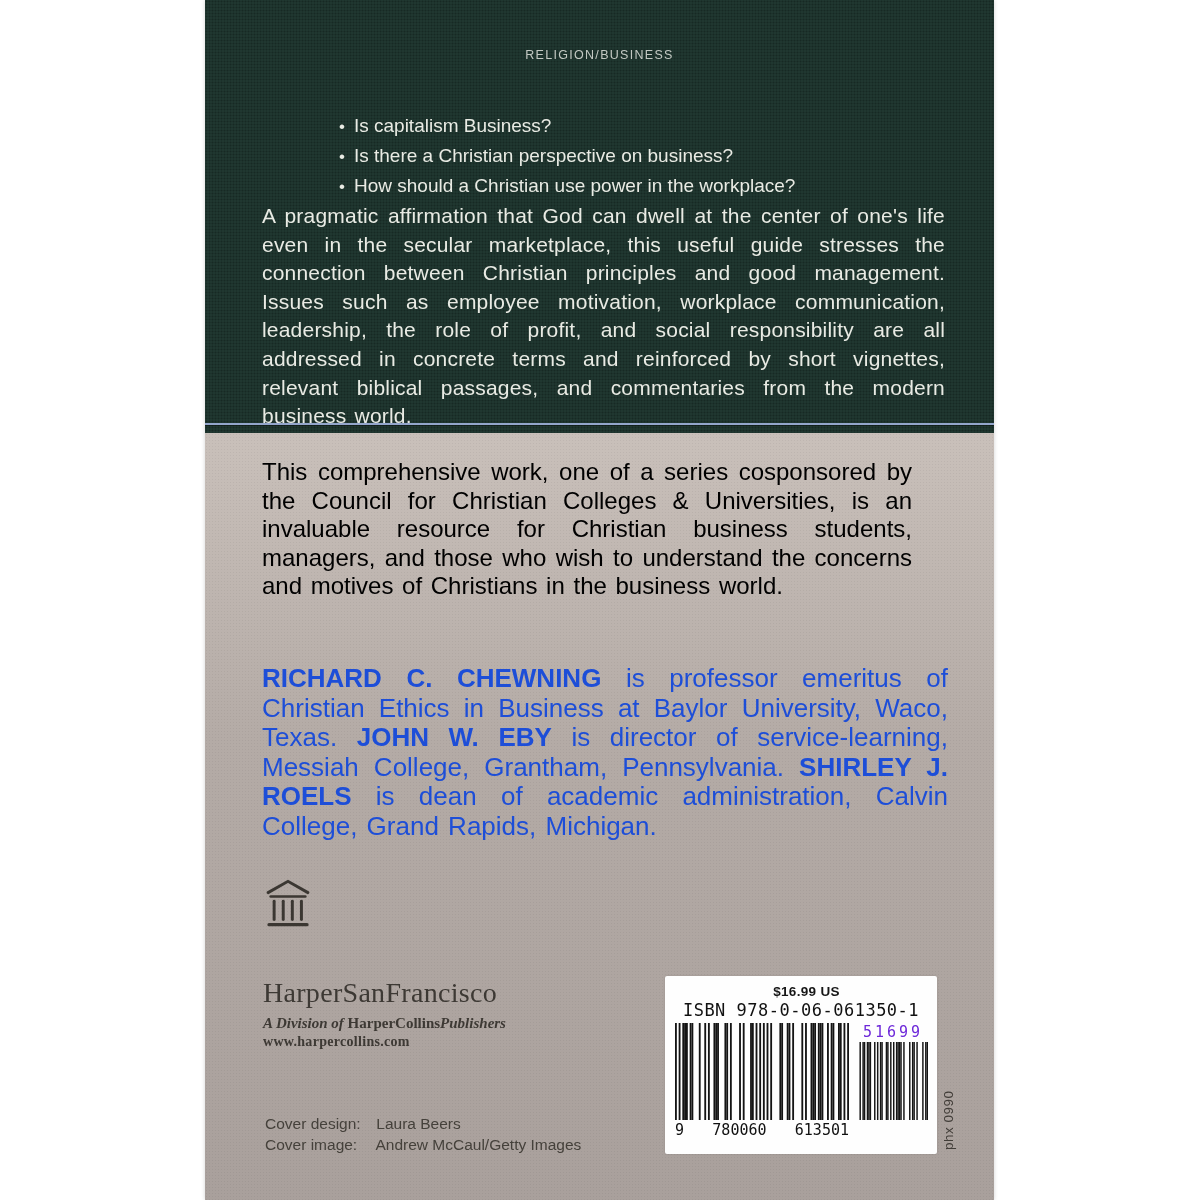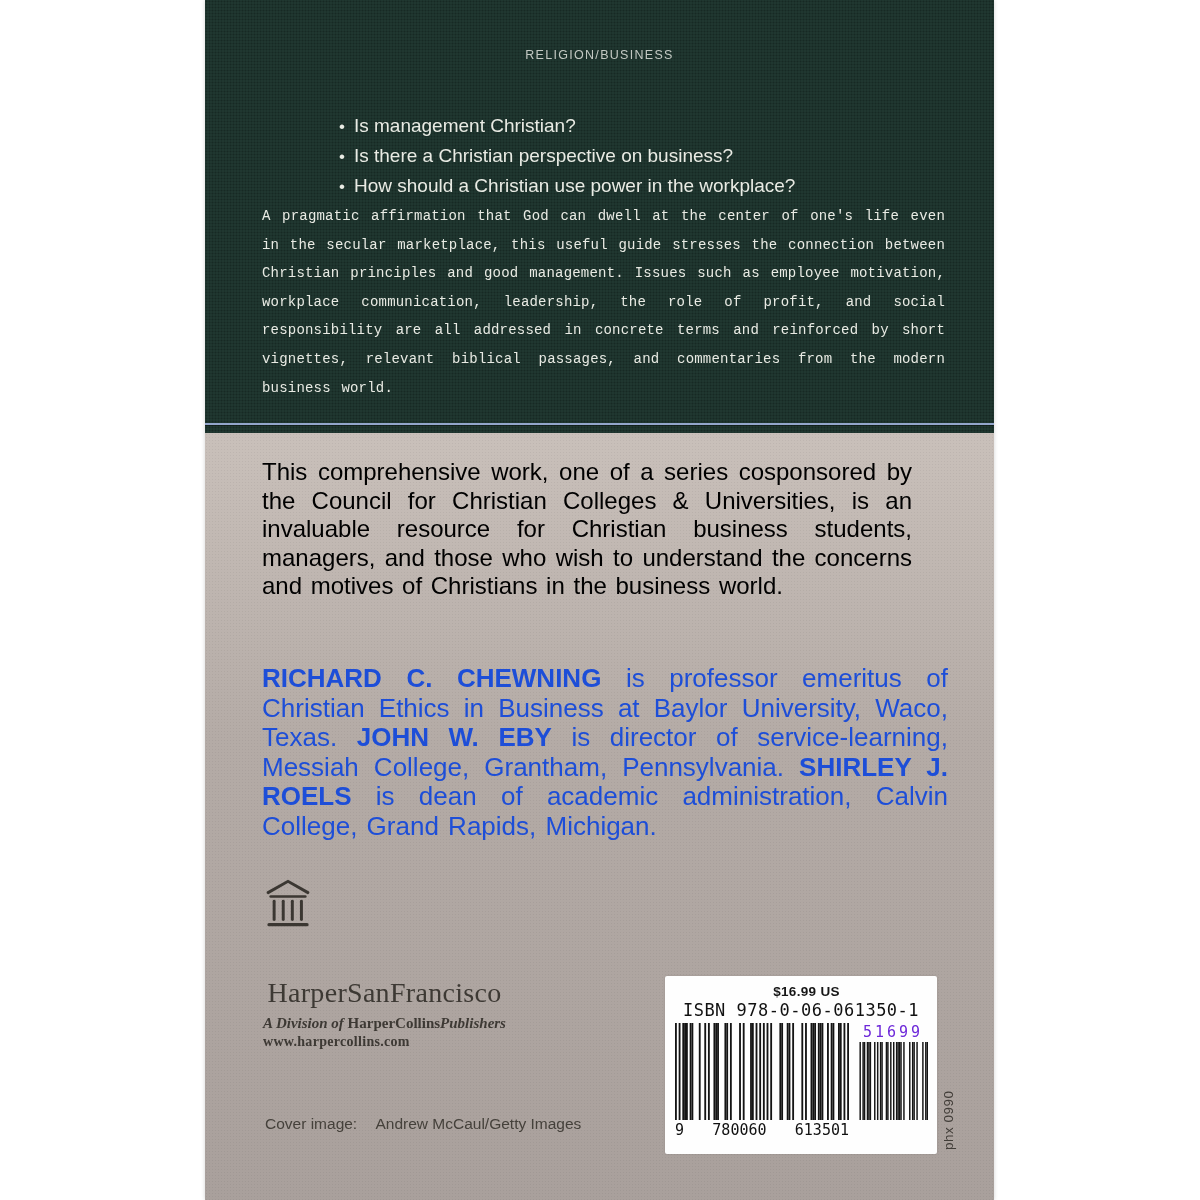--- a/index.html
+++ b/index.html
@@ -24,22 +24,22 @@
   .title-wrap{position:absolute;left:0;top:62px;width:100%;text-align:center;}
   .title{display:inline-block;white-space:nowrap;font-size:30px;font-weight:400;
     letter-spacing:.5px;color:#c7cdc7;transform:scaleX(.9);transform-origin:center;}
 
   .bullets{position:absolute;left:134px;top:111px;color:#e9ebe4;
     font-size:19px;line-height:29px;}
   .bullet-row{white-space:nowrap;}
   .bullet-row::before{content:"\2022";margin-right:9px;font-size:17px;}
 
   .synopsis{position:absolute;left:57px;top:202px;width:683px;color:#e9ebe4;
-    font-size:14px;line-height:28.6px;text-align:justify;
-    letter-spacing:.2px;word-spacing:2px;font-family:Liberation Mono, monospace;}
+    font-size:21px;line-height:28.6px;text-align:justify;
+    letter-spacing:.2px;word-spacing:2px;}
 
   
   .tan-section{position:absolute;left:0;top:433px;width:100%;height:767px;
     background:linear-gradient(180deg,#c9c0ba 0%,#b4aba6 40%,#a9a09c 100%);}
   .tan-section::after{content:"";position:absolute;inset:0;
     background-image:radial-gradient(rgba(0,0,0,.05) .7px, transparent 1px);
     background-size:3px 3px;pointer-events:none;}
 
   .series-note{position:absolute;left:57px;top:458px;width:650px;color:#000000;
     font-size:24px;line-height:28.6px;text-align:justify;word-spacing:2px;}
@@ -48,21 +48,21 @@
     font-size:26px;line-height:29.6px;text-align:justify;word-spacing:2px;}
 
   .cccu{position:absolute;left:57px;top:875px;display:flex;align-items:flex-start;}
   .cccu svg{width:52px;height:56px;flex:0 0 auto;}
   .cccu-text{margin-left:13px;margin-top:9px;color:#3b3732;
     font-family:"Liberation Serif",serif;font-weight:700;
     font-size:17.5px;line-height:20.5px;}
 
   .harper{position:absolute;left:58px;top:977px;color:#3d3934;
     font-family:"Liberation Serif",serif;}
-  .harper-name{font-size:28px;letter-spacing:.3px;text-align:center;}
+  .harper-name{font-size:28px;letter-spacing:.3px;}
   .harper-division{font-size:15px;margin-top:6px;font-weight:600;}
   .harper-url{font-size:14px;margin-top:2px;font-weight:600;letter-spacing:.3px;}
 
   .credits{position:absolute;left:60px;top:1113px;color:#45413b;
     font-size:15.5px;line-height:21px;}
   .credit-label{display:inline-block;min-width:107px;}
 
   
   .barcode-box{position:absolute;left:460px;top:976px;width:272px;height:178px;
     background:#fefefe;border-radius:2px;box-shadow:0 0 2px rgba(0,0,0,.15);}
@@ -87,21 +87,21 @@
 </head>
 <body>
 
 <div class="cover">
 
   <div class="green-section">
     <div class="category">RELIGION/BUSINESS</div>
 
 
     <div class="bullets">
-      <div class="bullet-row">Is management Christian?</div>
+      <div class="bullet-row">Is capitalism Business?</div>
       <div class="bullet-row">Is there a Christian perspective on business?</div>
       <div class="bullet-row">How should a Christian use power in the workplace?</div>
     </div>
 
     <div class="synopsis">A pragmatic affirmation that God can dwell at the center of one's life even in the secular marketplace, this useful guide stresses the connection between Christian principles and good management. Issues such as employee motivation, workplace communication, leadership, the role of profit, and social responsibility are all addressed in concrete terms and reinforced by short vignettes, relevant biblical passages, and commentaries from the modern business world.</div>
 
     <div class="divider-line"></div>
   </div>
 
   <div class="tan-section"></div>
@@ -217,18 +217,22 @@
             <rect x="47" y="0" width="1" height="100" fill="#141414"></rect>
           </svg>
       </div>
     </div>
   </div>
 
   <div class="printer-code">phx 0990</div>
 
   <div class="credits">
     <div>
+      <span class="credit-label">Cover design:</span>
+      <span>Laura Beers</span>
+    </div>
+    <div>
       <span class="credit-label">Cover image:</span>
       <span>Andrew McCaul/Getty Images</span>
     </div>
   </div>
 
 </div>
 
 </body></html>

